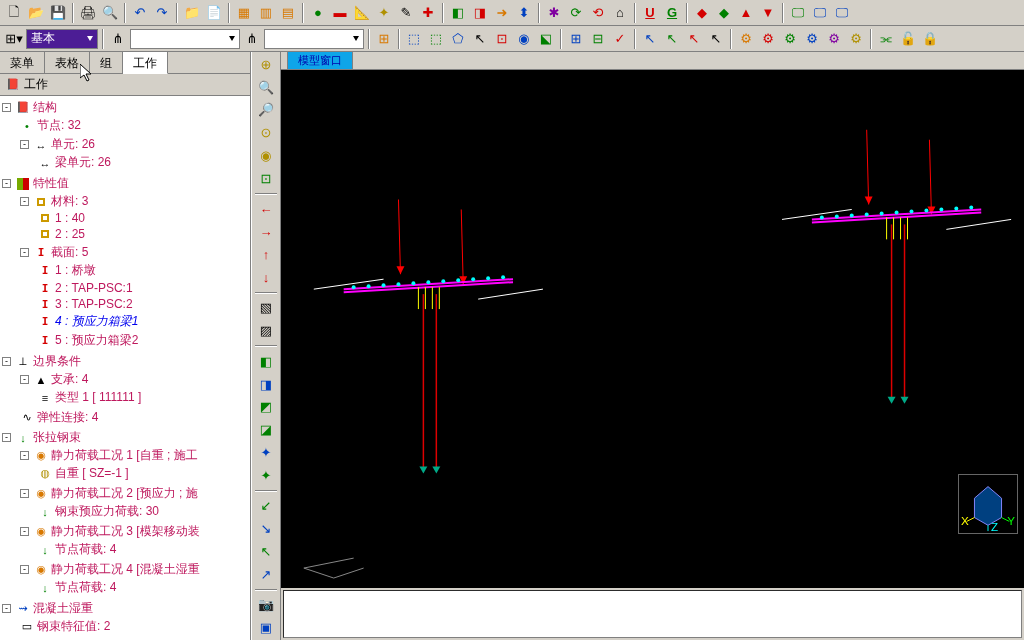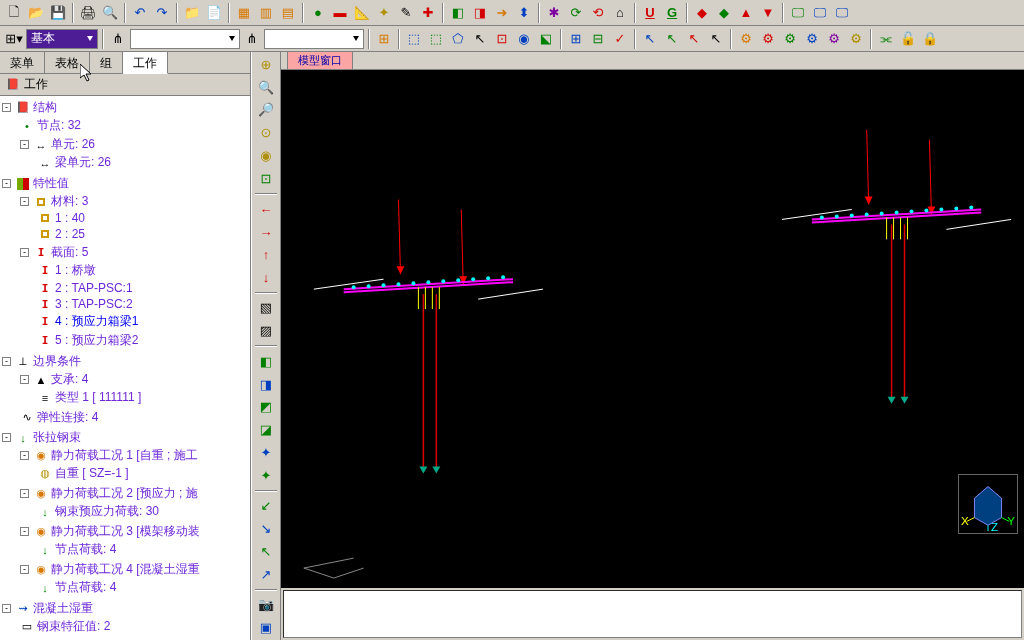--- a/index.html
+++ b/index.html
@@ -25,36 +25,36 @@
 .tab { padding:3px 10px; border-right:1px solid #808080; cursor:pointer; background:#d4d0c8;}
 .tab.active { background:#fff; border-bottom:1px solid #fff; margin-bottom:-1px;}
 .tree-root-hdr { background:#d4d0c8; padding:2px 6px; border-bottom:1px solid #808080; display:flex; align-items:center; gap:4px;}
 .tree { flex:1; overflow:auto; padding:2px 0;}
 .tree ul { list-style:none; padding-left:18px; }
 .tree > ul { padding-left:2px; }
 .tree li { white-space:nowrap; padding:1px 0; position:relative;}
 .node { display:flex; align-items:center; gap:3px; }
 .exp { width:9px; height:9px; border:1px solid #808080; background:#fff; line-height:7px; text-align:center; font-size:9px; cursor:pointer; margin-right:2px;}
 .ico { width:14px; height:14px; display:flex; align-items:center; justify-content:center; font-size:11px;}
-.node.sel .lbl { color:#0000ee; }
-.lbl {color:#6d28d9;}
+.node.sel .lbl { color:#0000ee;font-style:italic; }
+.lbl {color:#be185d;}
 
 
 .i-red{color:#d40000;} .i-grn{color:#008000;} .i-org{color:#d87800;} .i-blu{color:#0040c0;} .i-prp{color:#8000a0;} .i-ylw{color:#b09000;}
 .sect{color:#d40000;font-weight:bold;font-family:monospace;}
 
 
 .vstrip { width:30px; background:#d4d0c8; border-right:1px solid #808080; border-left:1px solid #fff; padding:2px 0; display:flex; flex-direction:column; align-items:center; gap:2px; }
 .vstrip .tb-btn { width:24px; height:22px; }
 .vstrip .hsep{ width:22px; height:2px; border-top:1px solid #808080; border-bottom:1px solid #fff; margin:2px 0;}
 
 
 .model-area { flex:1; display:flex; flex-direction:column; background:#d4d0c8;}
 .model-tabstrip { height:18px; background:#d4d0c8; border-bottom:1px solid #808080; display:flex; align-items:flex-end; padding-left:6px;}
-.model-tab { padding:1px 10px; background:#fca5a5; border:1px solid #808080; border-bottom:none; color:#0000aa; font-size:11px;}
+.model-tab { padding:1px 10px; background:#0ea5e9; border:1px solid #808080; border-bottom:none; color:#0000aa; font-size:11px;}
 .viewport { flex:1; background:#000; position:relative; overflow:hidden;}
 .cmdline { height:48px; background:#fff; border:1px inset #808080; margin:2px;}
 
 
 .axis-widget { position:absolute; right:6px; bottom:54px; width:60px; height:60px; border:1px solid #666; background:#000;}
 .axis-widget svg{width:100%;height:100%;}
 
 .cursor-img{position:absolute;left:80px;top:64px;width:14px;height:20px;pointer-events:none;}
 </style>
 </head>

